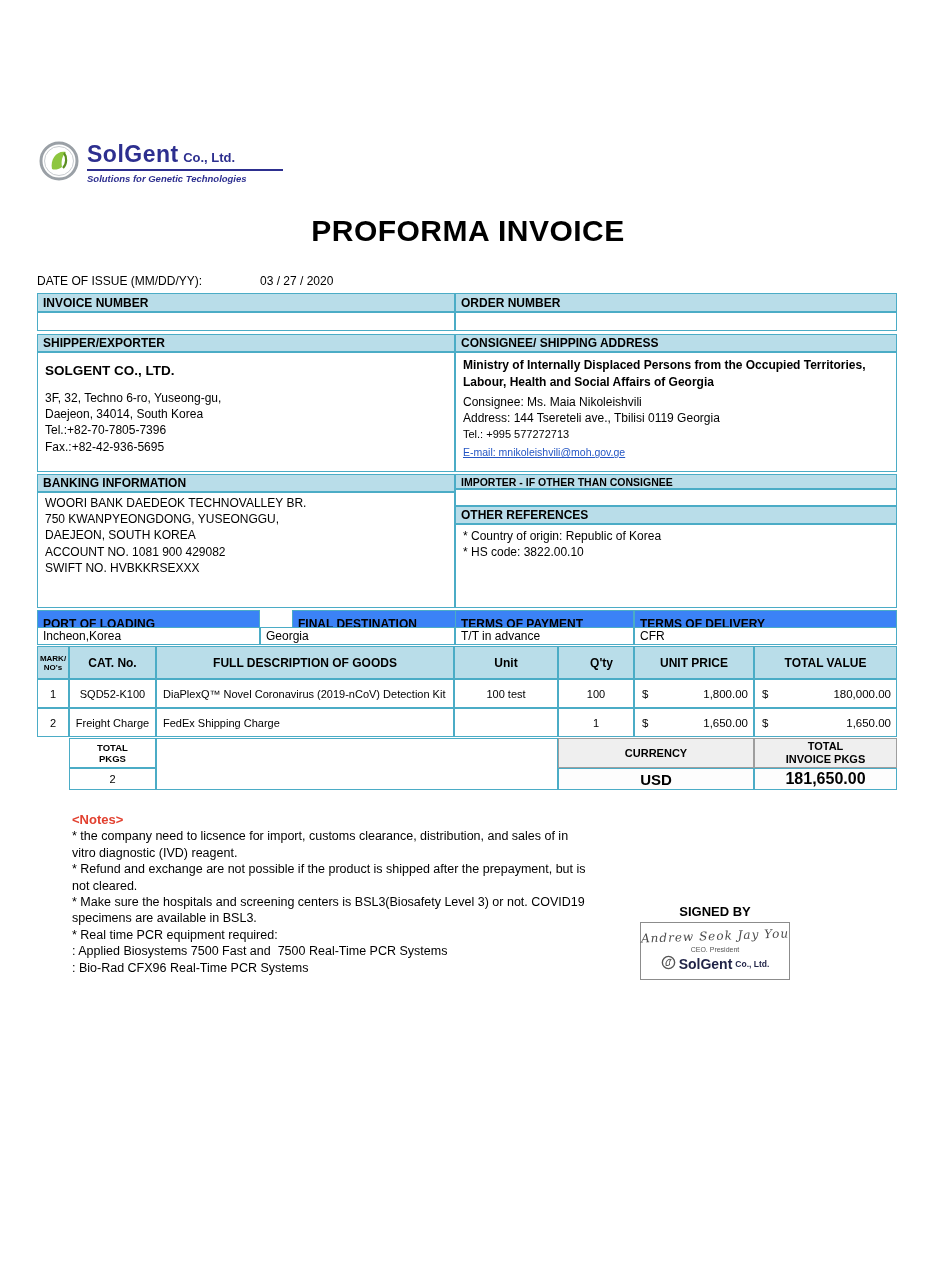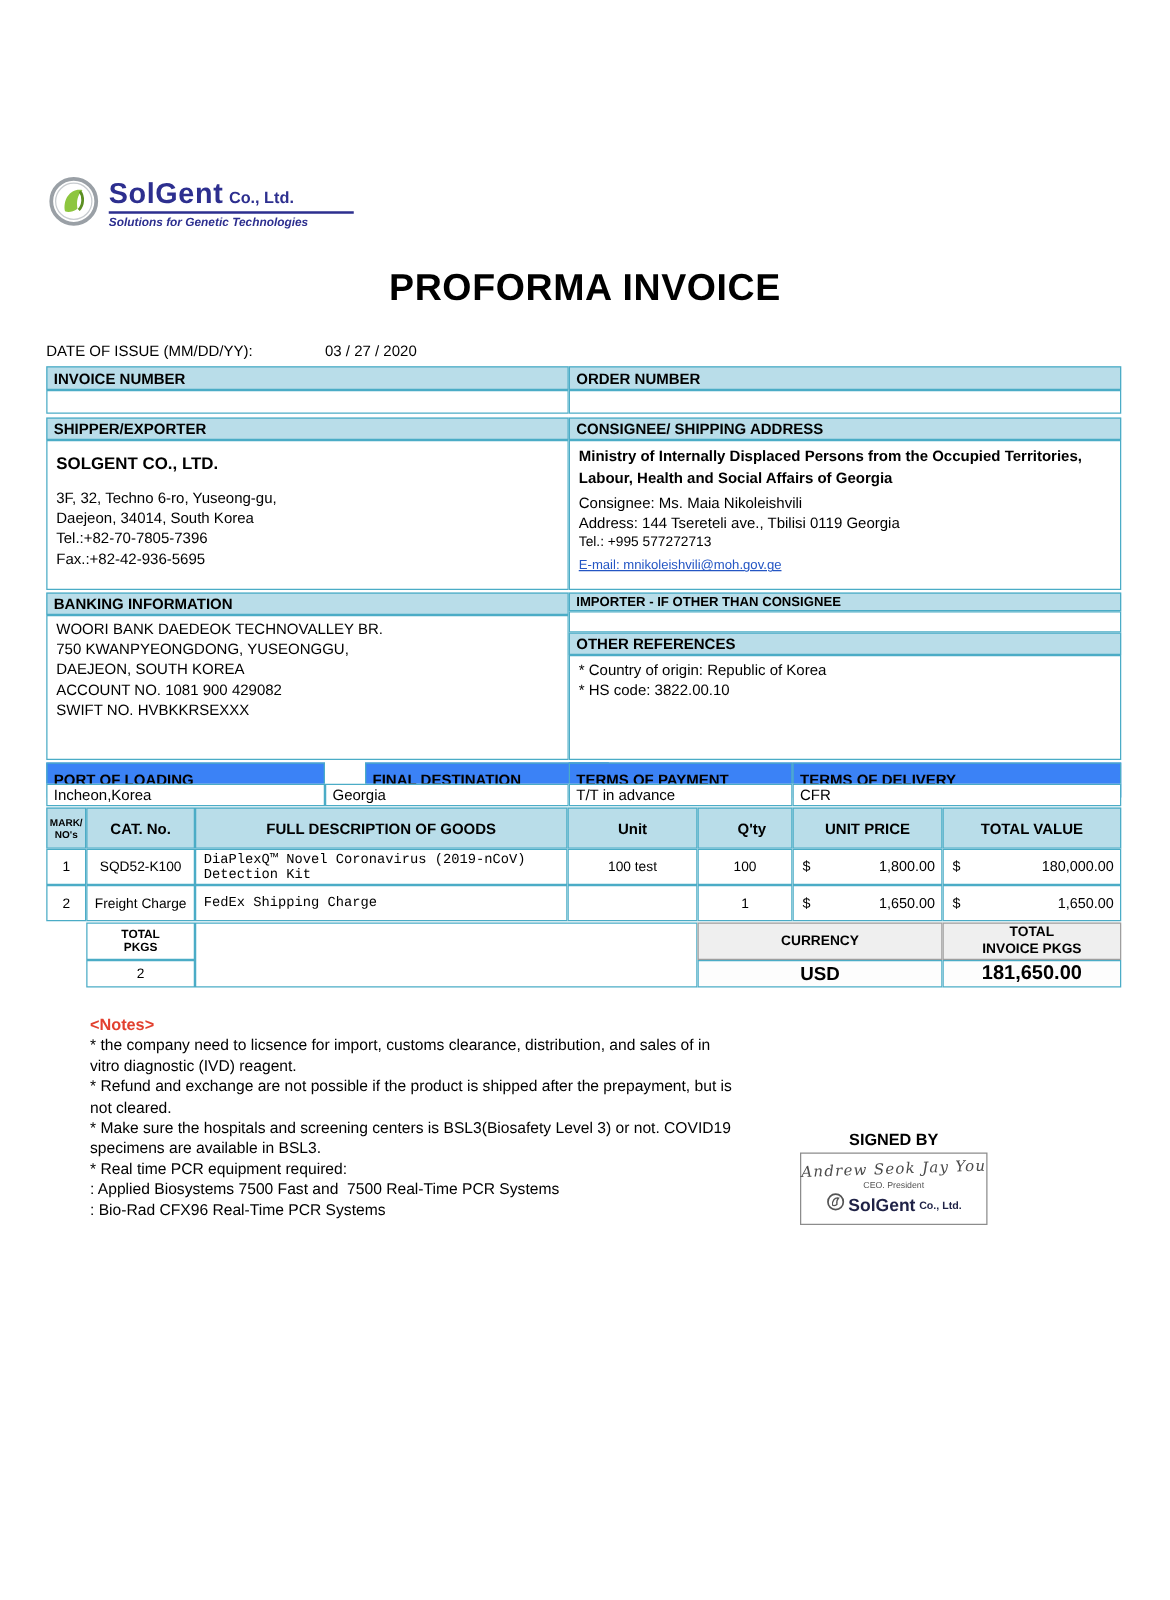--- a/index.html
+++ b/index.html
@@ -31,21 +31,21 @@
   .email-line { font-size:10.5px; color:#2456c4; text-decoration:underline; line-height:16px; display:inline-block; margin-top:2px; }
 
   .port-hdr { background:#3b82f6; border:1px solid #4bacc6; font-weight:bold; font-size:12px; padding:13px 5px; display:flex; align-items:center; }
   .port-val { background:#fff; border:1px solid #4bacc6; font-size:12px; padding:1px 5px; display:flex; align-items:center; }
 
   .it-hdr { background:#b9dde9; border:1px solid #4bacc6; font-weight:bold; font-size:12px;
             display:flex; align-items:center; justify-content:center; text-align:center; }
   .it-hdr.tiny { font-size:8px; line-height:9px; flex-direction:column; }
   .it-cell { background:#fff; border:1px solid #4bacc6; font-size:11px;
              display:flex; align-items:center; justify-content:center; text-align:center; }
-  .it-cell.left { justify-content:flex-start; padding-left:6px; text-align:left;font-family:Liberation Mono, monospace; }
+  .it-cell.left { justify-content:flex-start; padding-left:6px; text-align:left; }
   .money { background:#fff; border:1px solid #4bacc6; font-size:11.5px; display:flex; align-items:center;
            justify-content:space-between; padding:0 5px 0 7px; }
 
   .tot-hdr-white { background:#fff; border:1px solid #4bacc6; font-weight:bold; font-size:9.5px; line-height:11px;
                    display:flex; flex-direction:column; align-items:center; justify-content:center; text-align:center; }
   .tot-val-white { background:#fff; border:1px solid #4bacc6; font-size:11px;
                    display:flex; align-items:center; justify-content:center; }
   .tot-hdr-gray { background:#efefef; border:1px solid #9e9e9e; font-weight:bold; font-size:11px; line-height:13px;
                   display:flex; flex-direction:column; align-items:center; justify-content:center; text-align:center; }
   .tot-val-big { background:#fdfdfd; border:1px solid #4bacc6; font-weight:bold; font-size:16px;

